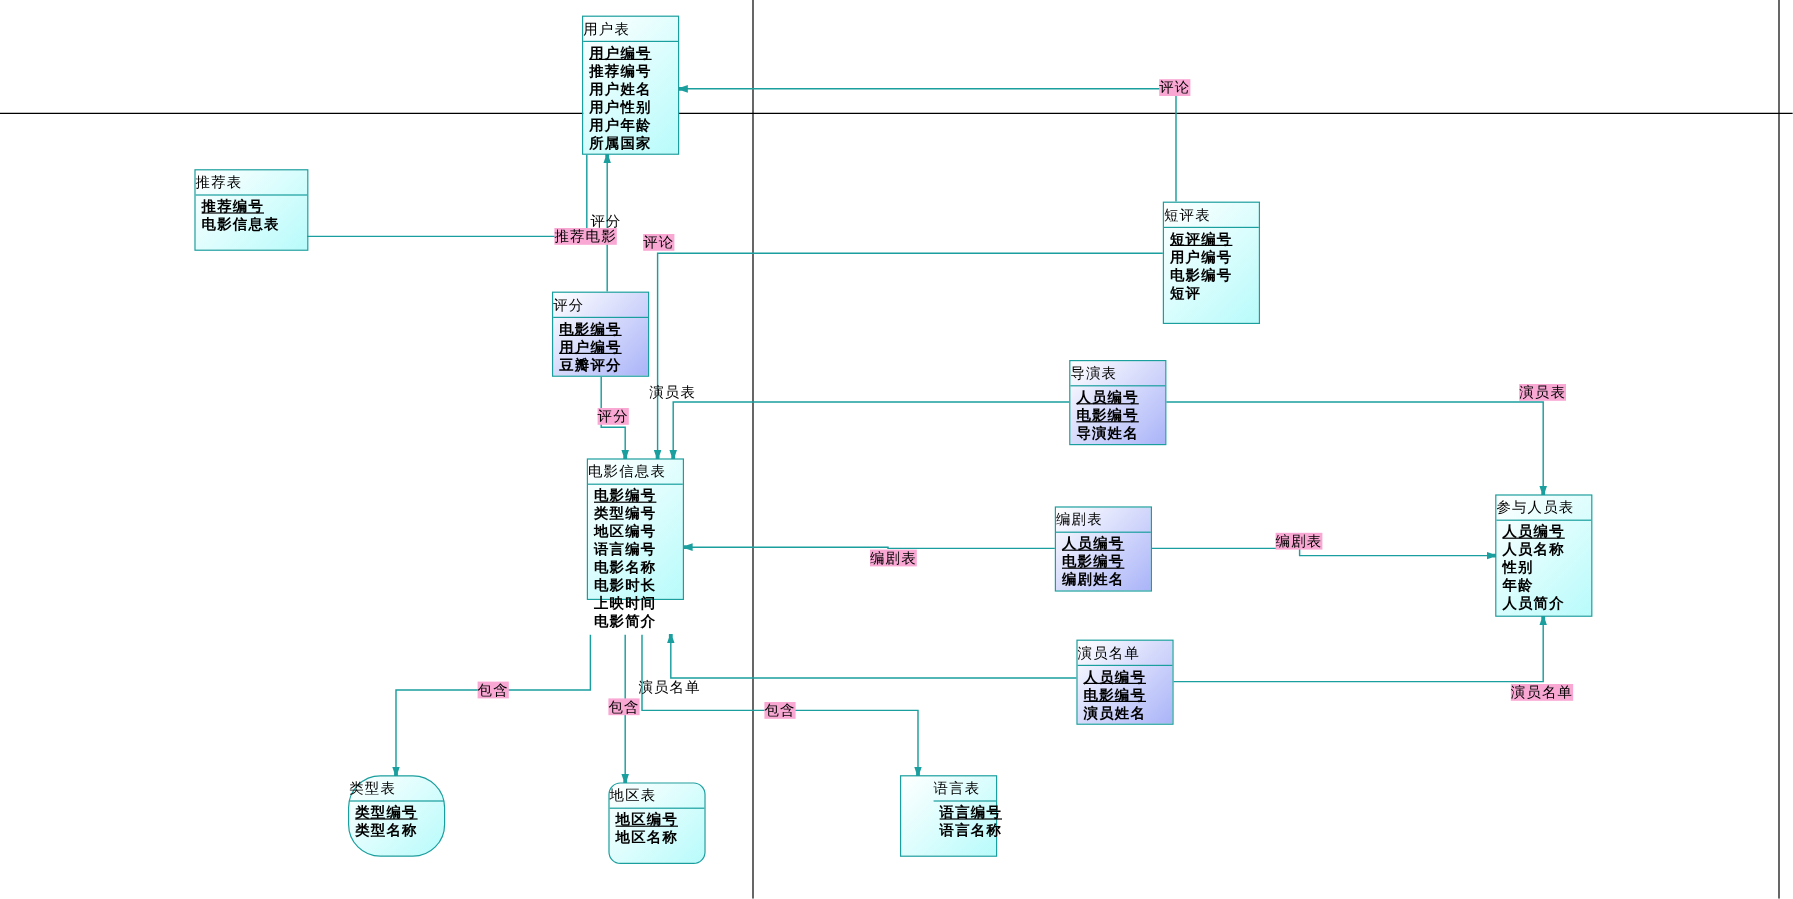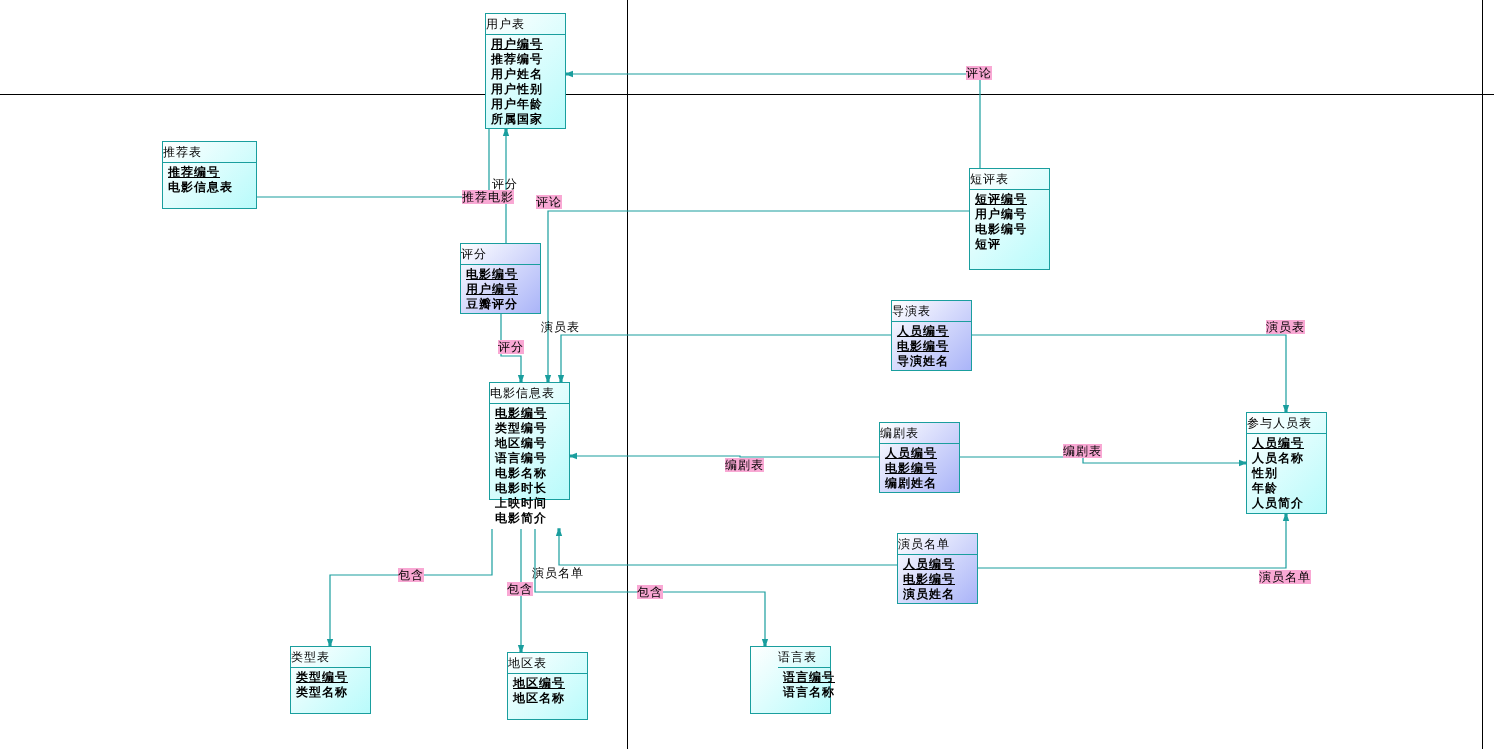--- a/index.html
+++ b/index.html
@@ -122,28 +122,28 @@
 <div class="entity" style="left:1246px;top:412px;width:81px;height:102px;">
     <div class="title">参与人员表</div>
     <div class="attrs">
       <div class="attr pk">人员编号</div>
       <div class="attr">人员名称</div>
       <div class="attr">性别</div>
       <div class="attr">年龄</div>
       <div class="attr">人员简介</div>
     </div>
   </div>
-<div class="entity" style="left:290px;top:646px;width:81px;height:68px;">
+<div class="entity" style="left:290px;top:646px;width:81px;height:68px;border-radius:27px;">
     <div class="title">类型表</div>
     <div class="attrs">
       <div class="attr pk">类型编号</div>
       <div class="attr">类型名称</div>
     </div>
   </div>
-<div class="entity" style="left:507px;top:652px;width:81px;height:68px;">
+<div class="entity" style="left:507px;top:652px;width:81px;height:68px;border-radius:10px;">
     <div class="title">地区表</div>
     <div class="attrs">
       <div class="attr pk">地区编号</div>
       <div class="attr">地区名称</div>
     </div>
   </div>
 <div class="entity" style="left:750px;top:646px;width:81px;height:68px;padding-left:27px;">
     <div class="title">语言表</div>
     <div class="attrs">
       <div class="attr pk">语言编号</div>

